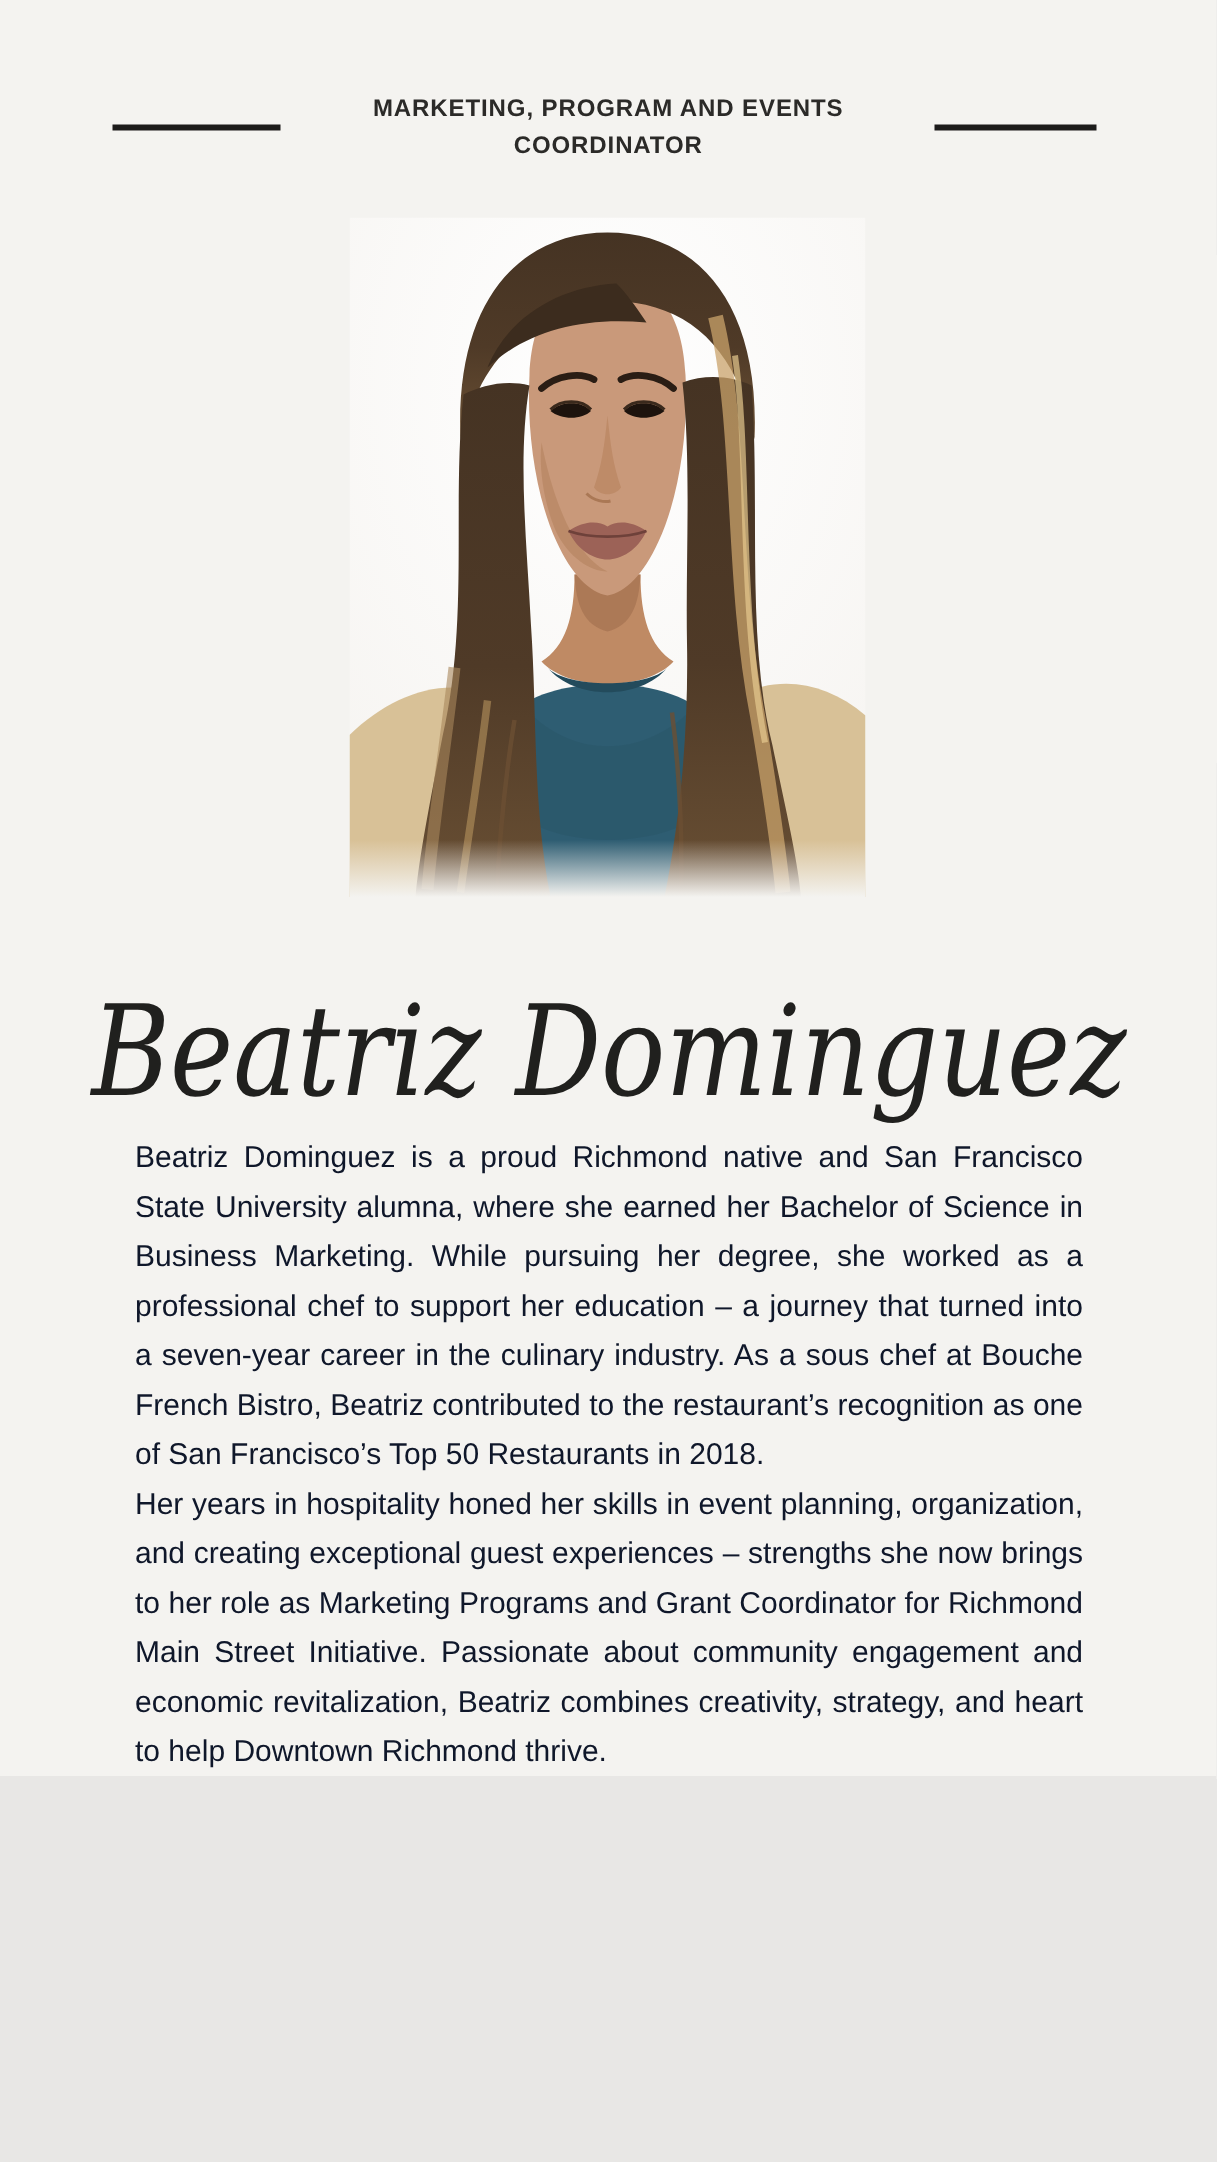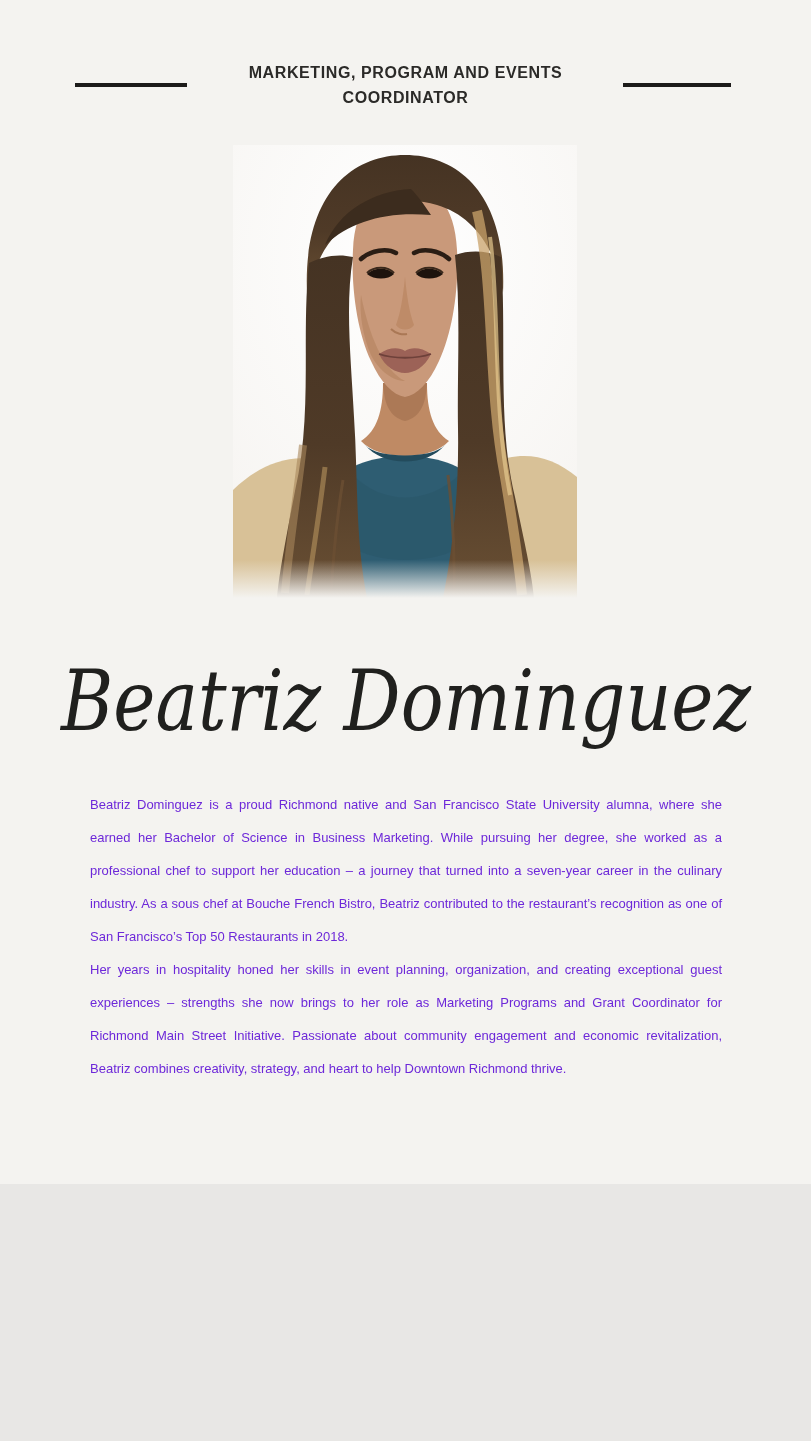--- a/index.html
+++ b/index.html
@@ -57,24 +57,24 @@
   .name-script text{
     font-family:"DejaVu Serif", serif;
     font-style:italic;
     font-size:84px;
     fill:#20201e;
   }
   
   .bio{
     position:absolute;
     left:90px;
-    top:788px;
+    top:756px;
     width:632px;
-    color:#6d28d9;
-    font-size:13px;
+    color:#0f172a;
+    font-size:20px;
     line-height:33px;
     text-align:justify;
   }
   .bio p{margin:0;}
 </style>
 </head>
 <body>
 
 <div class="page">
 

